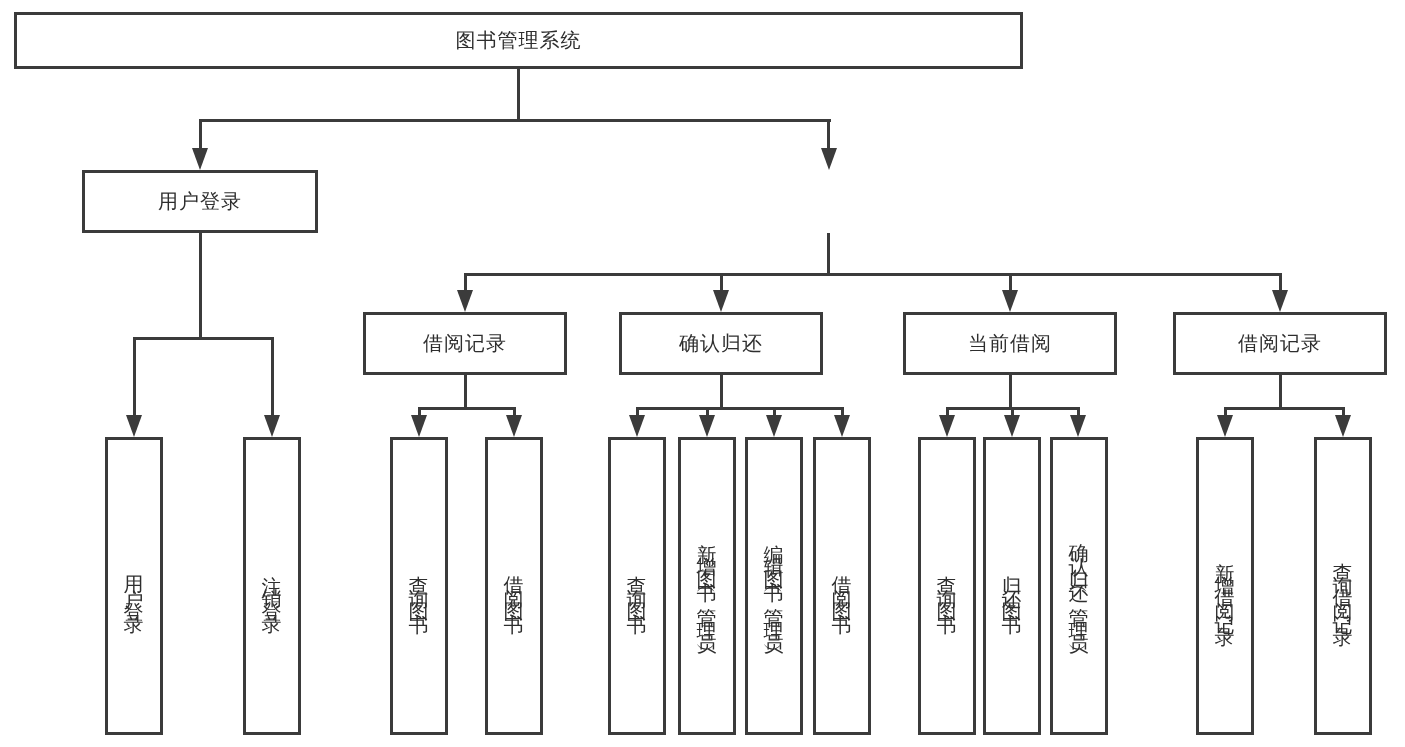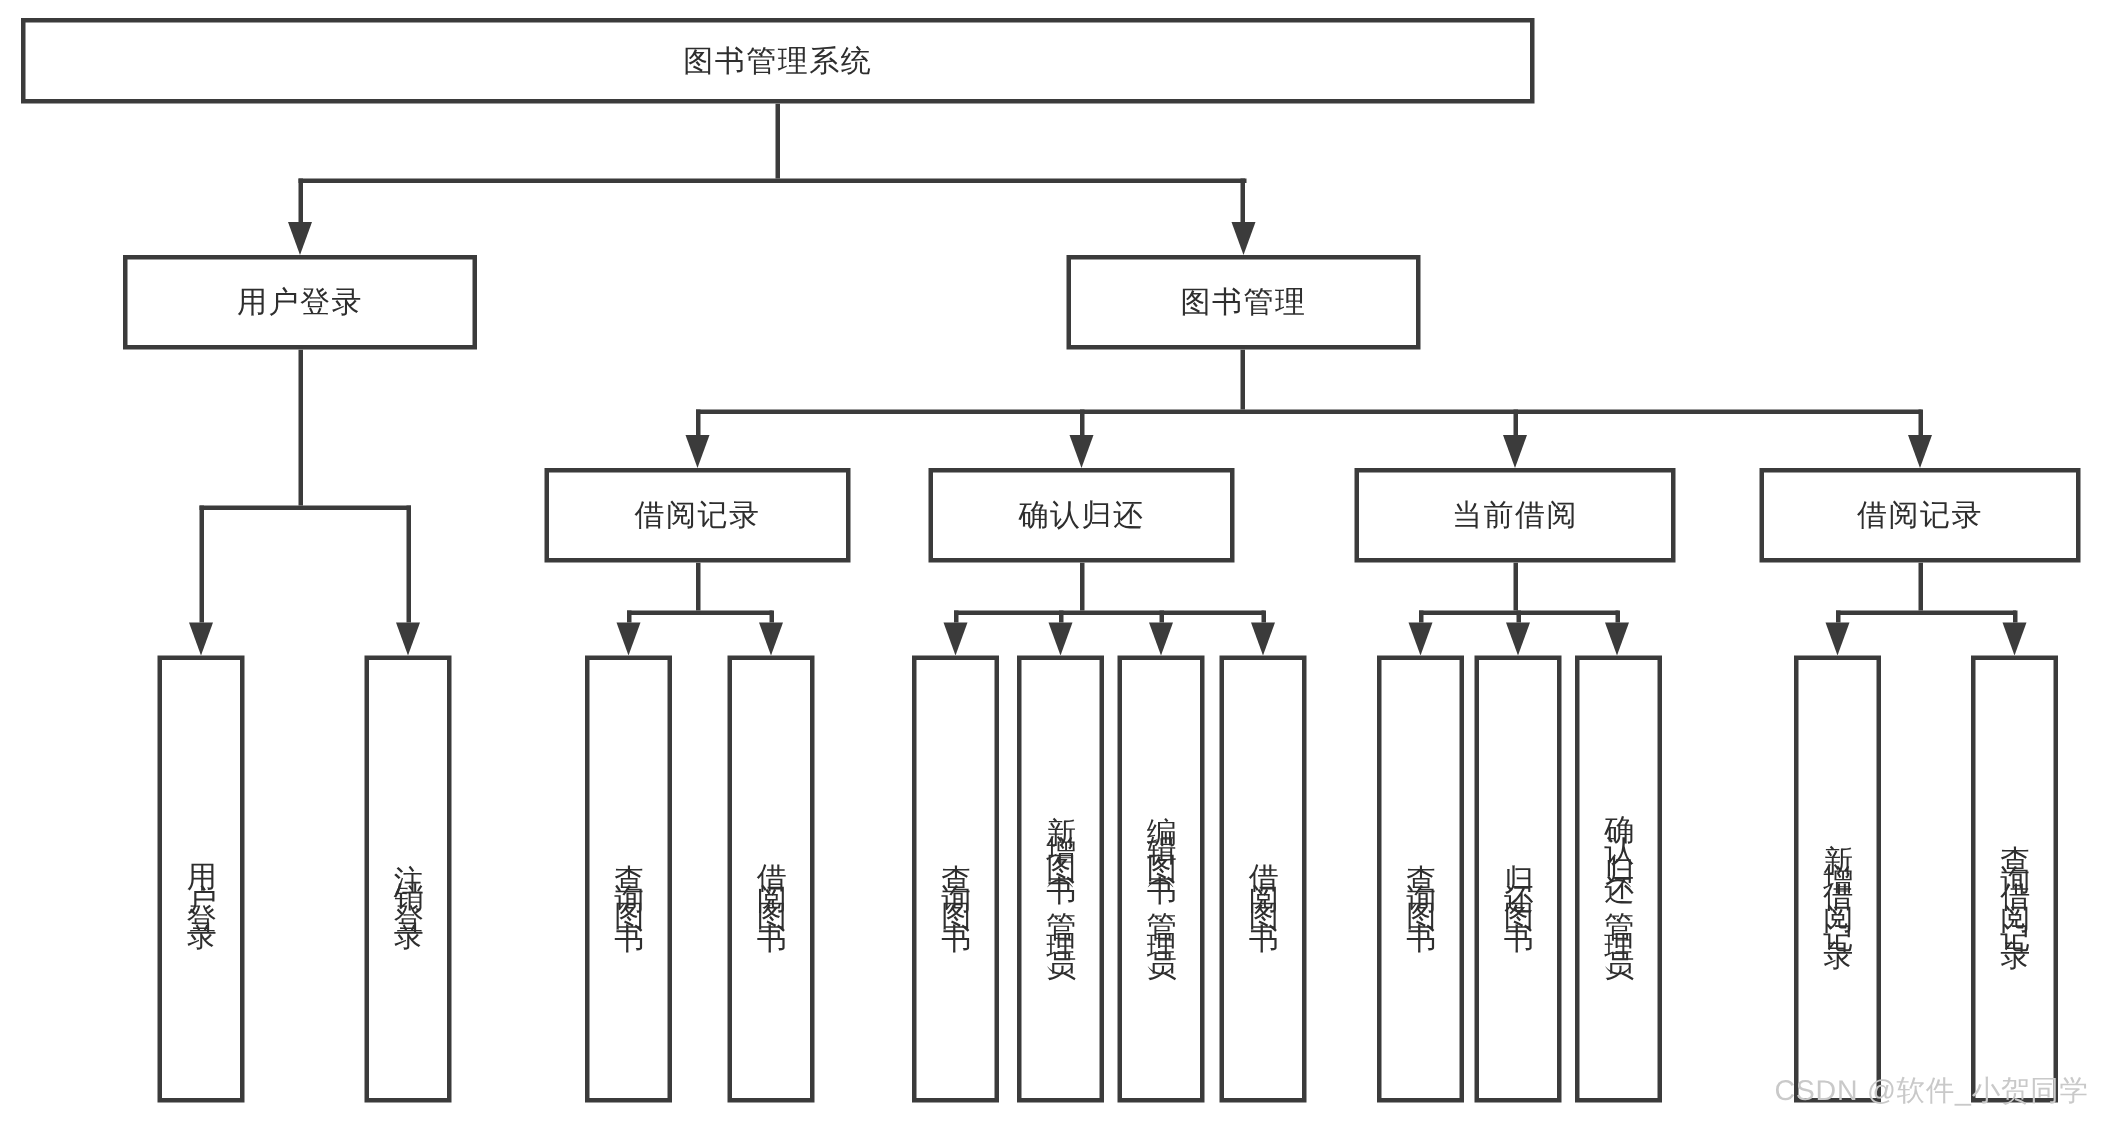--- a/index.html
+++ b/index.html
@@ -70,23 +70,20 @@
 
   <div class="line" style="left:517px;top:69px;width:3px;height:50px"></div>
   <div class="line" style="left:199px;top:119px;width:632px;height:3px"></div>
   <div class="line" style="left:199px;top:119px;width:3px;height:29px"></div>
   <div class="line" style="left:827px;top:119px;width:3px;height:29px"></div>
   <div class="arrow" style="left:192px;top:148px"></div>
   <div class="arrow" style="left:821px;top:148px"></div>
 
   <div class="box" style="left:82px;top:170px;width:236px;height:63px">
     <span>用户登录</span>
-  </div>
-  <div class="box" style="left:711px;top:170px;width:236px;height:63px">
-    <span>图书管理</span>
   </div>
 
   <div class="line" style="left:199px;top:233px;width:3px;height:104px"></div>
   <div class="line" style="left:133px;top:337px;width:141px;height:3px"></div>
   <div class="line" style="left:133px;top:337px;width:3px;height:78px"></div>
   <div class="line" style="left:271px;top:337px;width:3px;height:78px"></div>
   <div class="arrow" style="left:126px;top:415px"></div>
   <div class="arrow" style="left:264px;top:415px"></div>
 
   <div class="line" style="left:827px;top:233px;width:3px;height:40px"></div>
@@ -184,15 +181,14 @@
     <span>确认归还（管理员）</span>
   </div>
 
   <div class="box vbox" style="left:1196px;top:437px;width:58px;height:298px">
     <span>新增借阅记录</span>
   </div>
   <div class="box vbox" style="left:1314px;top:437px;width:58px;height:298px">
     <span>查询借阅记录</span>
   </div>
 
-  <div class="watermark">CSDN @软件_小贺同学</div>
 
 </div>
 
 </body></html>

